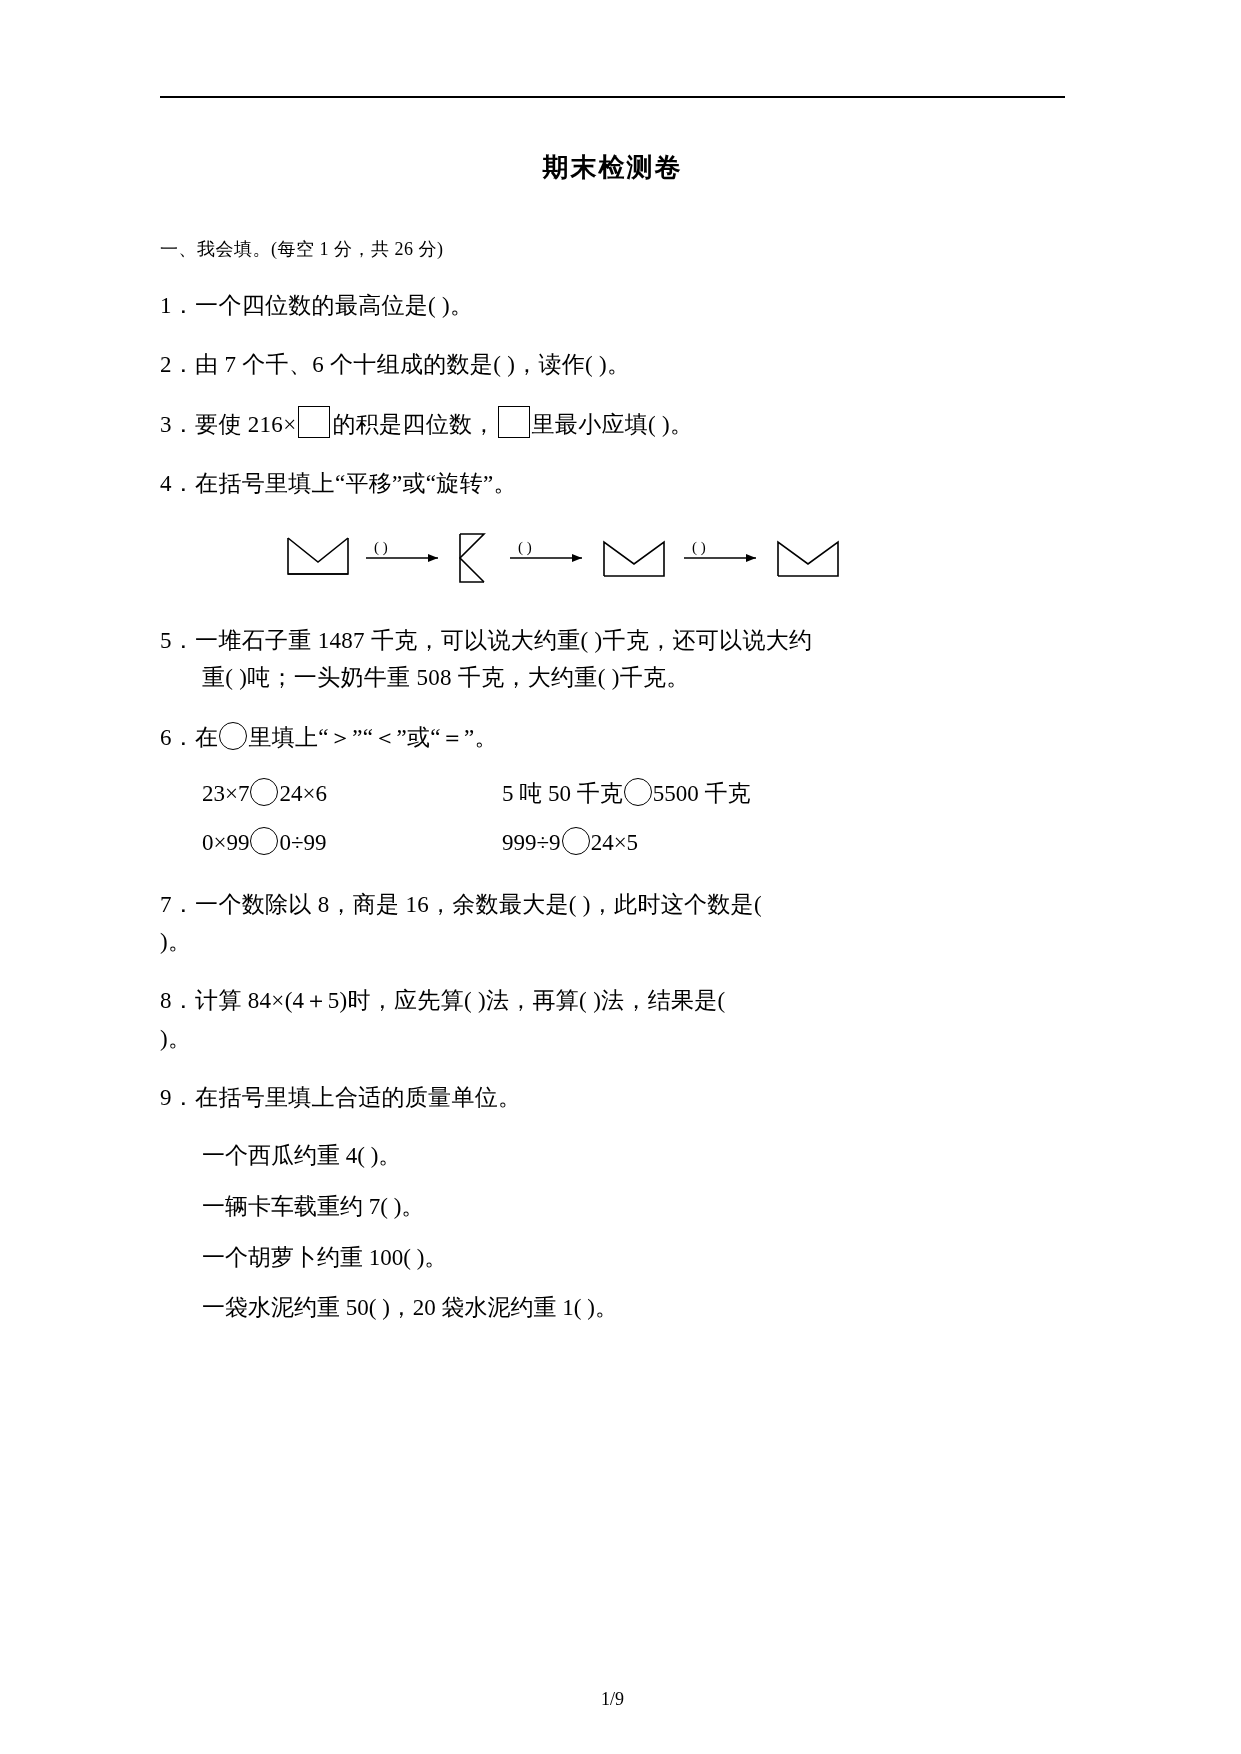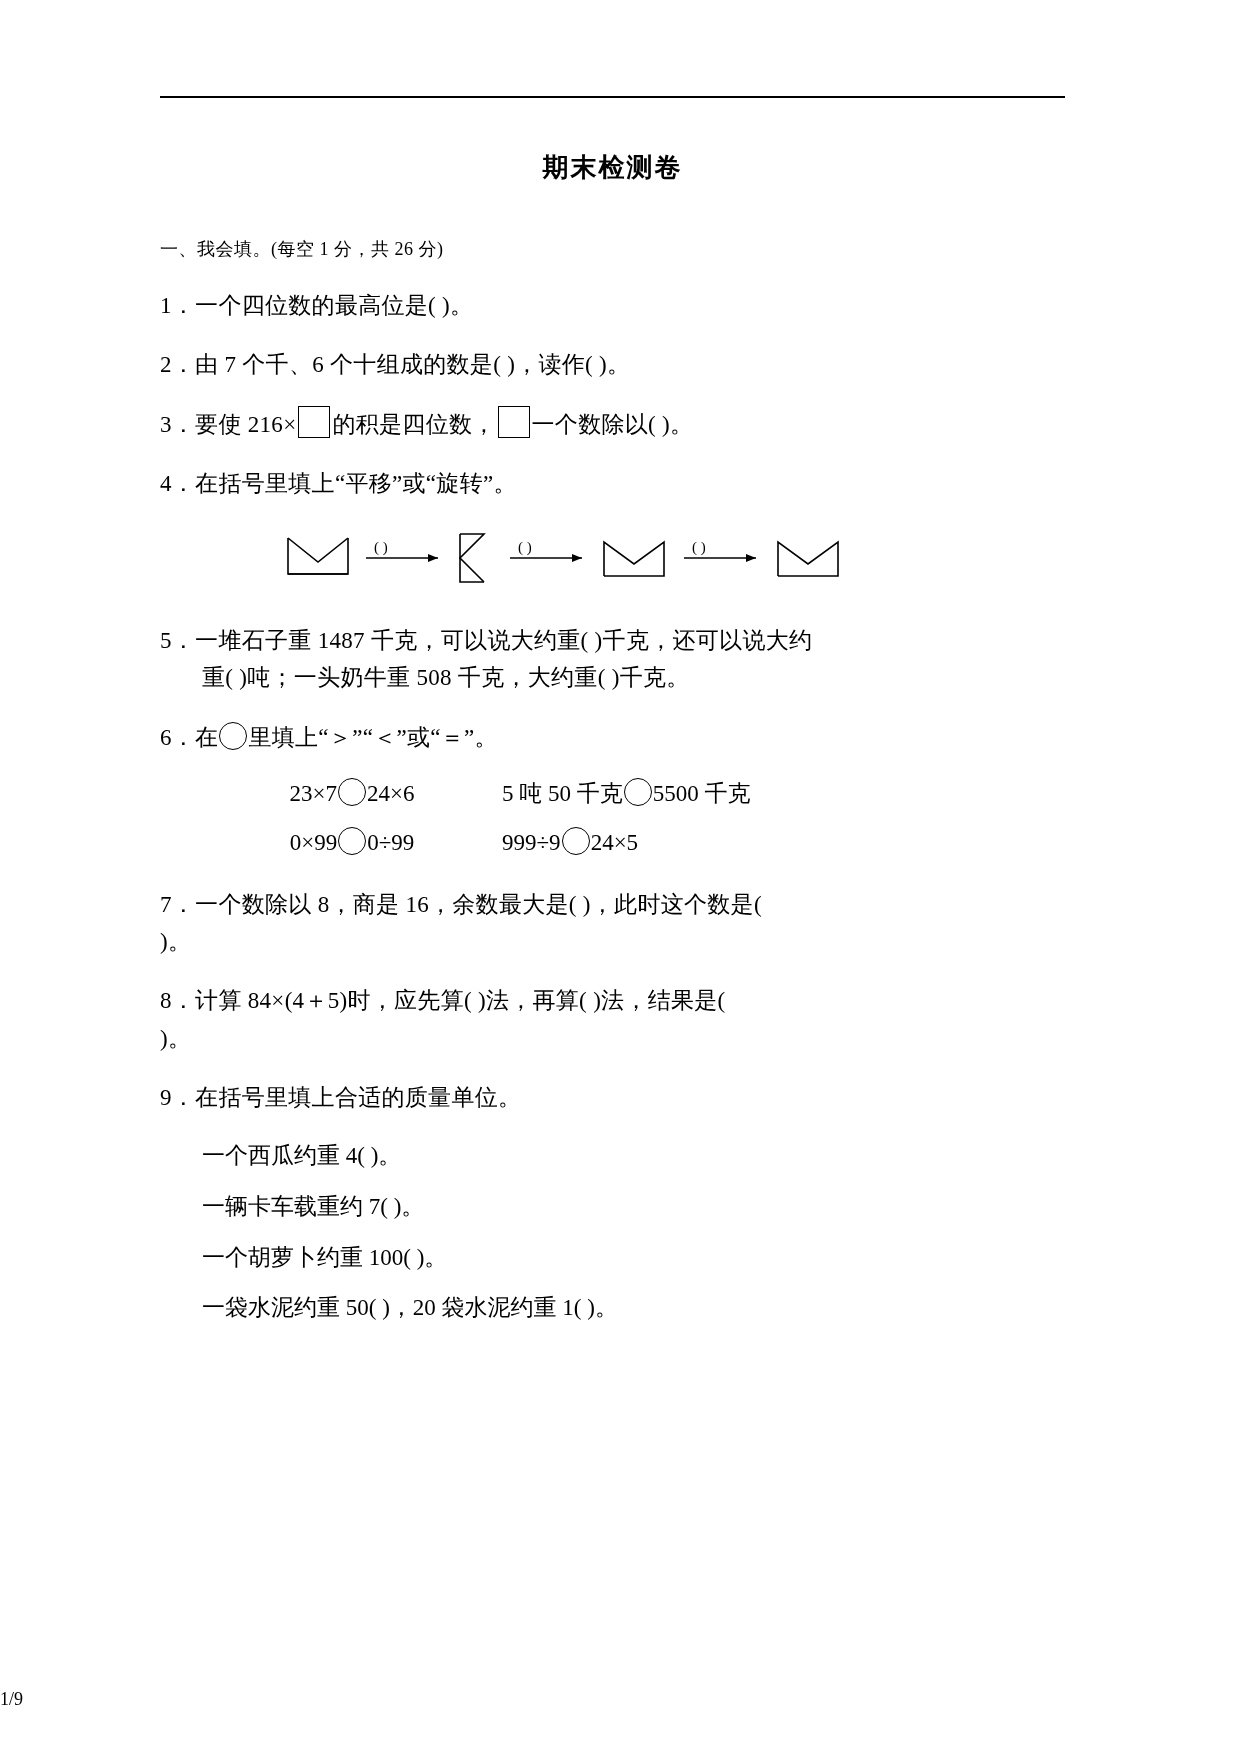--- a/index.html
+++ b/index.html
@@ -79,30 +79,29 @@
   }
   .fig-row {
     margin: 14px 0 30px 0;
     padding-left: 110px;
   }
   .cmp-row {
     font-size: 23px;
     padding-left: 42px;
     margin-bottom: 18px;
     display: flex;
-    text-align: center;
   }
   .cmp-row .c1 { width: 300px; }
   .cmp-row .c2 { }
   .page-num {
     position: absolute;
     bottom: 44px;
     left: 0;
     right: 0;
-    text-align: left;
+    text-align: center;
     font-size: 18px;
   }
   .nowrap { white-space: nowrap; }
 </style>
 </head>
 <body>
 
 <div class="page">
 
   <div class="top-rule"></div>
@@ -113,21 +112,21 @@
 
   <div class="q">
     <span>1．</span><span>一个四位数的最高位是(            )。</span>
   </div>
 
   <div class="q">
     <span>2．</span><span>由 7 个千、6 个十组成的数是(                )，读作(                        )。</span>
   </div>
 
   <div class="q">
-    <span>3．</span><span>要使 216×</span><span class="blank-box"></span><span>的积是四位数，</span><span class="blank-box"></span><span>一个数除以(         )。</span>
+    <span>3．</span><span>要使 216×</span><span class="blank-box"></span><span>的积是四位数，</span><span class="blank-box"></span><span>里最小应填(         )。</span>
   </div>
 
   <div class="q">
     <span>4．</span><span>在括号里填上“平移”或“旋转”。</span>
   </div>
 
   <div class="fig-row">
     <svg width="640" height="64" viewBox="0 0 640 64">
 
       <polyline points="18,14 18,50 58,50 78,50 78,14" fill="none" stroke="#000" stroke-width="1.6"></polyline>

